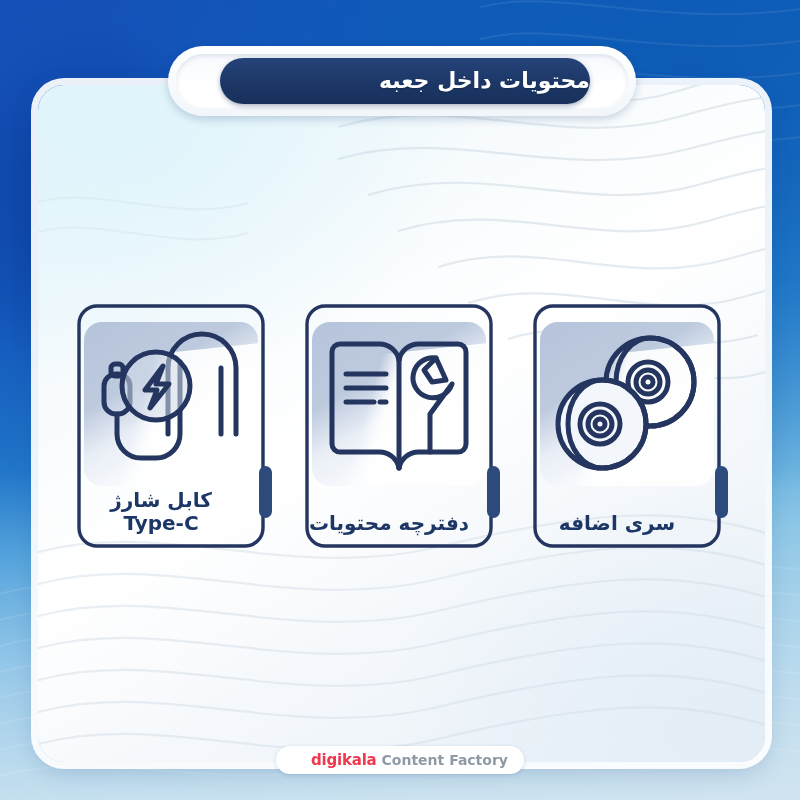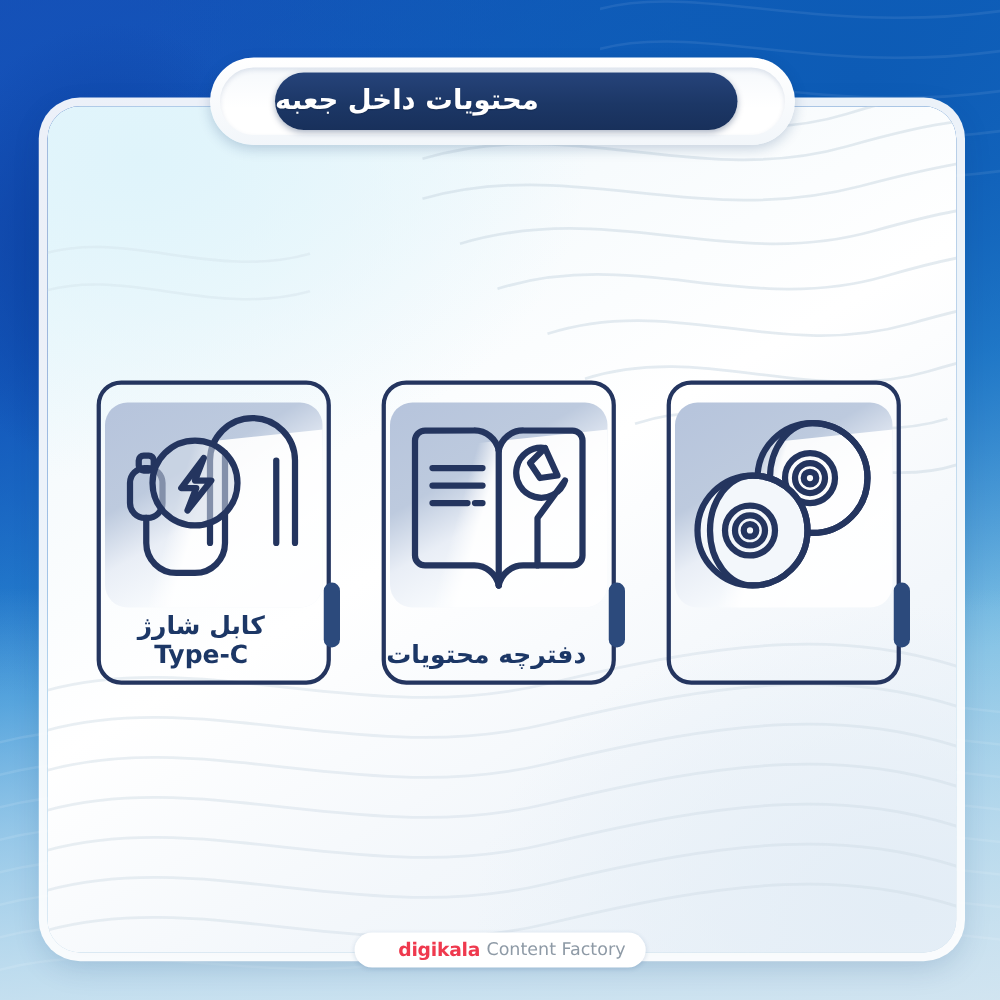--- a/index.html
+++ b/index.html
@@ -62,21 +62,21 @@
   }
   .header-inner-ring{
     position:absolute;left:8px;top:8px;right:8px;bottom:8px;border-radius:27px;
     background:linear-gradient(180deg,#f6f9fc 0%,#ffffff 60%);
     box-shadow:inset 0 2px 4px rgba(36,70,120,.13);
   }
   .header-pill{
     position:absolute;left:52px;top:12px;width:370px;height:46px;
     border-radius:23px;
     background:linear-gradient(180deg,#26437a 0%,#1c3766 55%,#18305b 100%);
-    display:flex;align-items:center;justify-content:flex-end;
+    display:flex;align-items:center;justify-content:flex-start;
     box-shadow:0 2px 5px rgba(10,35,80,.35);
   }
   .header-title{
     color:#fff;font-size:22px;font-weight:bold;letter-spacing:.3px;
     line-height:1;white-space:nowrap;
     text-shadow:0 1px 1px rgba(0,0,0,.18);
   }
 
   
   .cards{
@@ -111,21 +111,21 @@
   }
 
   
   .footer{
     position:absolute;left:50%;transform:translateX(-50%);bottom:26px;
     height:28px;padding:0 16px;border-radius:14px;
     background:#ffffff;box-shadow:0 1px 4px rgba(20,60,120,.16);
     display:flex;align-items:center;gap:5px;direction:ltr;z-index:6;
   }
   .footer .brand{color:#ef394e;font-weight:bold;font-size:15px;letter-spacing:-.2px;margin-left:19px;}
-  .footer .sub{color:#8e9aa6;font-size:14px;}
+  .footer .sub{color:#8e9aa6;font-size:14px;font-weight:bold;}
 </style>
 </head>
 <body>
 
 <div id="canvas">
 
   <div class="bg-base"></div>
   <div class="bg-left-glow"></div>
   <div class="bg-bottom-light"></div>
 
@@ -277,20 +277,23 @@
 
             <circle cx="62" cy="102" r="44" fill="#f3f7fb"></circle>
             <path d="M62 58 a34 44 0 0 0 0 88 a44 44 0 0 0 0 -88"></path>
             <circle cx="60" cy="102" r="20"></circle>
             <circle cx="60" cy="102" r="12"></circle>
             <circle cx="60" cy="102" r="5"></circle>
           </g>
         </svg>
       </div>
 
+      <div class="card-label">
+        <span class="l1">سری اضافه</span>
+      </div>
       <div class="card-bar"></div>
     </div>
 
   </div>
 
   <div class="footer">
     <span class="brand">digikala</span>
     <span class="sub">Content Factory</span>
   </div>
 

